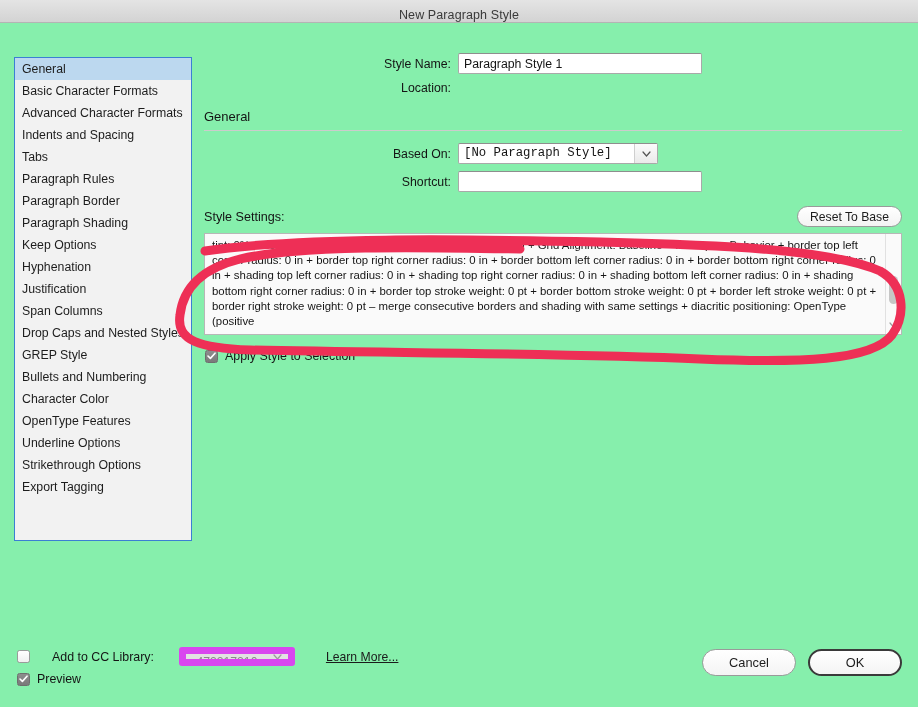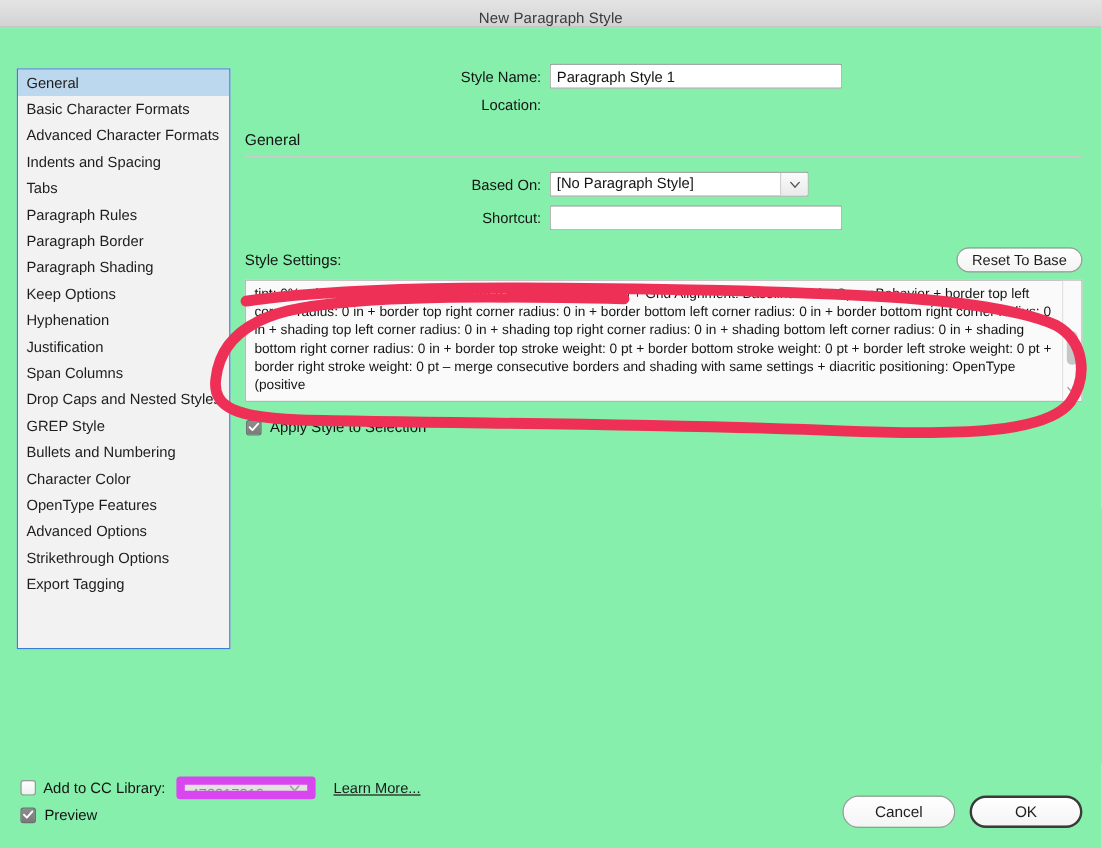--- a/index.html
+++ b/index.html
@@ -116,30 +116,31 @@
   }
   .hr {
     height: 1px;
     background: #cccccc;
     margin: 0 0 12px 4px;
     width: 698px;
   }
 
   
   .combo {
-    width: 216px;
+    width: 200px;
     height: 21px;
     box-sizing: border-box;
     display: flex;
     align-items: stretch;
     border: 1px solid #a9a9a9;
     border-top-color: #8e8e8e;
     border-radius: 2px;
     background: #ffffff;
     overflow: hidden;
+    font-family: Liberation Mono, monospace;
   }
   .combo-value {
     flex: 1;
     padding: 0 5px;
     font-size: 12.3px;
     line-height: 19px;
     color: #141414;
     white-space: nowrap;
     overflow: hidden;
   }
@@ -258,22 +259,23 @@
 
   
   .bottom-left {
     position: absolute;
     left: 17px;
     bottom: 22px;
   }
   .cc-row {
     display: flex;
     align-items: center;
-    gap: 6px;
+    gap: 22px;
     margin-bottom: 6px;
+    text-align: center;
   }
   .cc-combo {
     width: 116px;
     height: 19px;
     box-sizing: border-box;
     display: flex;
     align-items: stretch;
     border: 7px solid #d946ef;
     border-radius: 3px;
     background: #e2e2e2;
@@ -294,21 +296,21 @@
     font-size: 12.2px;
     color: #1b1b1b;
     text-decoration: underline;
     margin-left: 9px;
     white-space: nowrap;
   }
 
   .bottom-right {
     position: absolute;
     right: 16px;
-    bottom: 18px;
+    bottom: 32px;
     display: flex;
     gap: 12px;
   }
   .btn-dlg {
     width: 94px;
     height: 27px;
     border-radius: 14px;
     box-sizing: border-box;
     border: 1px solid #9a9a9a;
     background: linear-gradient(to bottom, #ffffff 0%, #f4f4f4 100%);
@@ -351,21 +353,21 @@
       <div class="sidebar-item"><span>Paragraph Shading</span></div>
       <div class="sidebar-item"><span>Keep Options</span></div>
       <div class="sidebar-item"><span>Hyphenation</span></div>
       <div class="sidebar-item"><span>Justification</span></div>
       <div class="sidebar-item"><span>Span Columns</span></div>
       <div class="sidebar-item"><span>Drop Caps and Nested Styles</span></div>
       <div class="sidebar-item"><span>GREP Style</span></div>
       <div class="sidebar-item"><span>Bullets and Numbering</span></div>
       <div class="sidebar-item"><span>Character Color</span></div>
       <div class="sidebar-item"><span>OpenType Features</span></div>
-      <div class="sidebar-item"><span>Advanced Options</span></div>
+      <div class="sidebar-item"><span>Underline Options</span></div>
       <div class="sidebar-item"><span>Strikethrough Options</span></div>
       <div class="sidebar-item"><span>Export Tagging</span></div>
     </div>
 
   <div class="right-pane">
 
     <div class="field-row">
       <div class="field-label">Style Name:</div>
       <input class="text-input" type="text" value="Paragraph Style 1" style="">
     </div>

